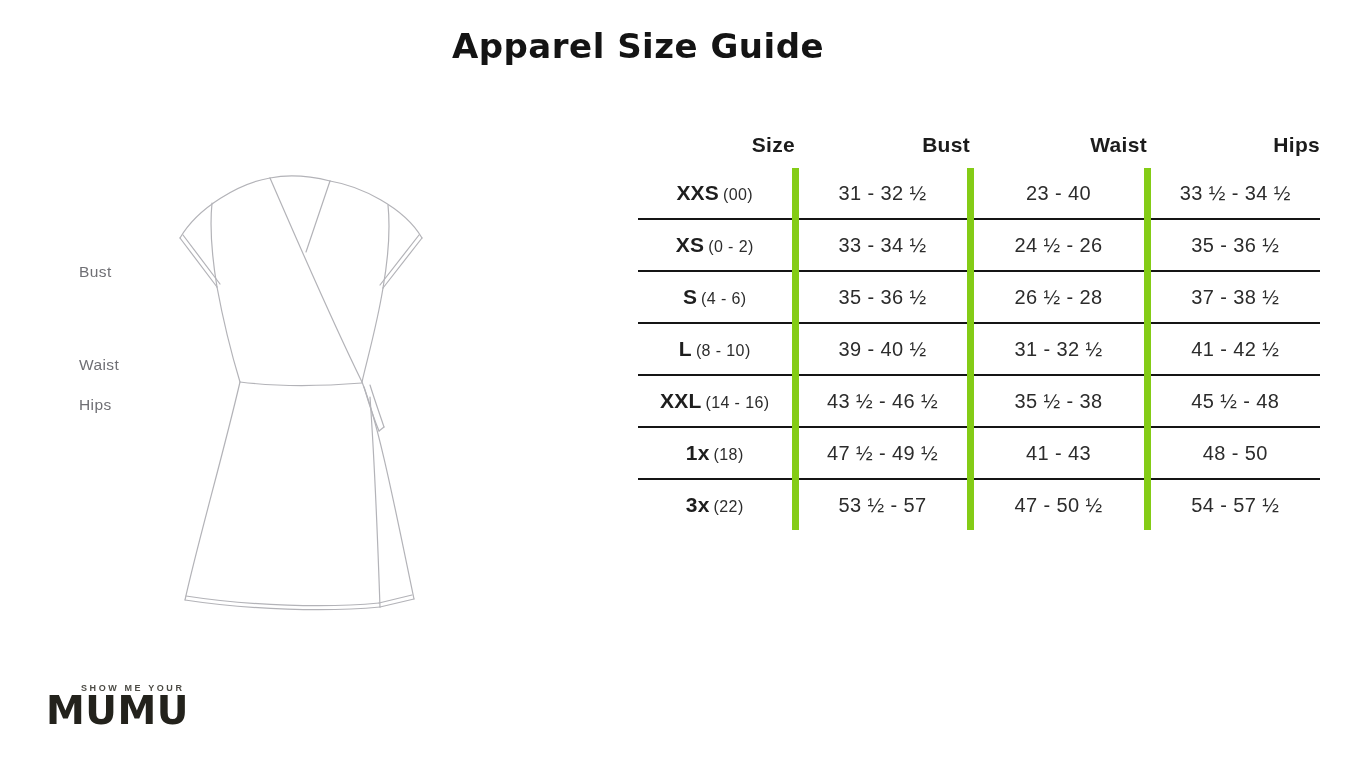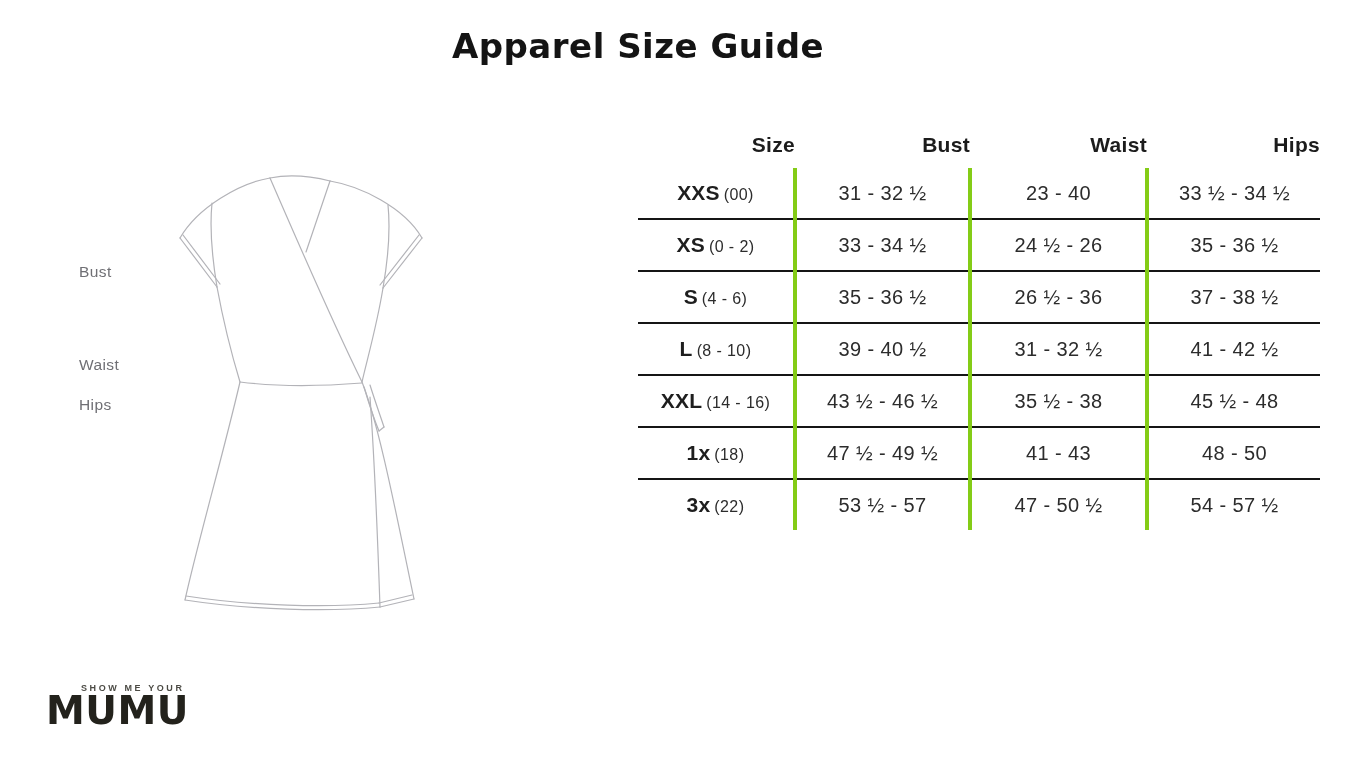--- a/index.html
+++ b/index.html
@@ -38,21 +38,21 @@
   .size-table th{
     height:46px;vertical-align:middle;text-align:right;
     font-size:21px;font-weight:700;color:#1c1c1c;letter-spacing:0.3px;
     padding:0;border:none;
   }
   .size-table td{
     height:50px;vertical-align:middle;text-align:center;
     font-size:20px;font-weight:400;color:#2c2c2c;letter-spacing:0.4px;
     padding:0;border-bottom:2px solid #151515;
   }
-  .size-table td:not(:last-child){border-right:4px solid #84cc16;}
+  .size-table td:not(:last-child){border-right:7px solid #84cc16;}
   .size-table tbody tr:last-child td{border-bottom:none;margin-top:44px;}
   .size-label{font-size:21px;font-weight:600;color:#1e1e1e;letter-spacing:0.2px;}
   .size-range{font-size:16px;font-weight:400;color:#2c2c2c;margin-left:4px;}
 
   
   .logo{position:absolute;left:46px;top:681px;}
   .logo-tagline{
     position:absolute;left:35px;top:2px;white-space:nowrap;
     font-size:9px;font-weight:700;letter-spacing:2.6px;color:#4c4b45;
   }
@@ -144,21 +144,21 @@
         </tr>
         <tr>
           <td><span class="size-label">XS</span><span class="size-range">(0 - 2)</span></td>
           <td>33 - 34 ½</td>
           <td>24 ½ - 26</td>
           <td>35 - 36 ½</td>
         </tr>
         <tr>
           <td><span class="size-label">S</span><span class="size-range">(4 - 6)</span></td>
           <td>35 - 36 ½</td>
-          <td>26 ½ - 36</td>
+          <td>26 ½ - 28</td>
           <td>37 - 38 ½</td>
         </tr>
         <tr>
           <td><span class="size-label">L</span><span class="size-range">(8 - 10)</span></td>
           <td>39 - 40 ½</td>
           <td>31 - 32 ½</td>
           <td>41 - 42 ½</td>
         </tr>
         <tr>
           <td><span class="size-label">XXL</span><span class="size-range">(14 - 16)</span></td>

